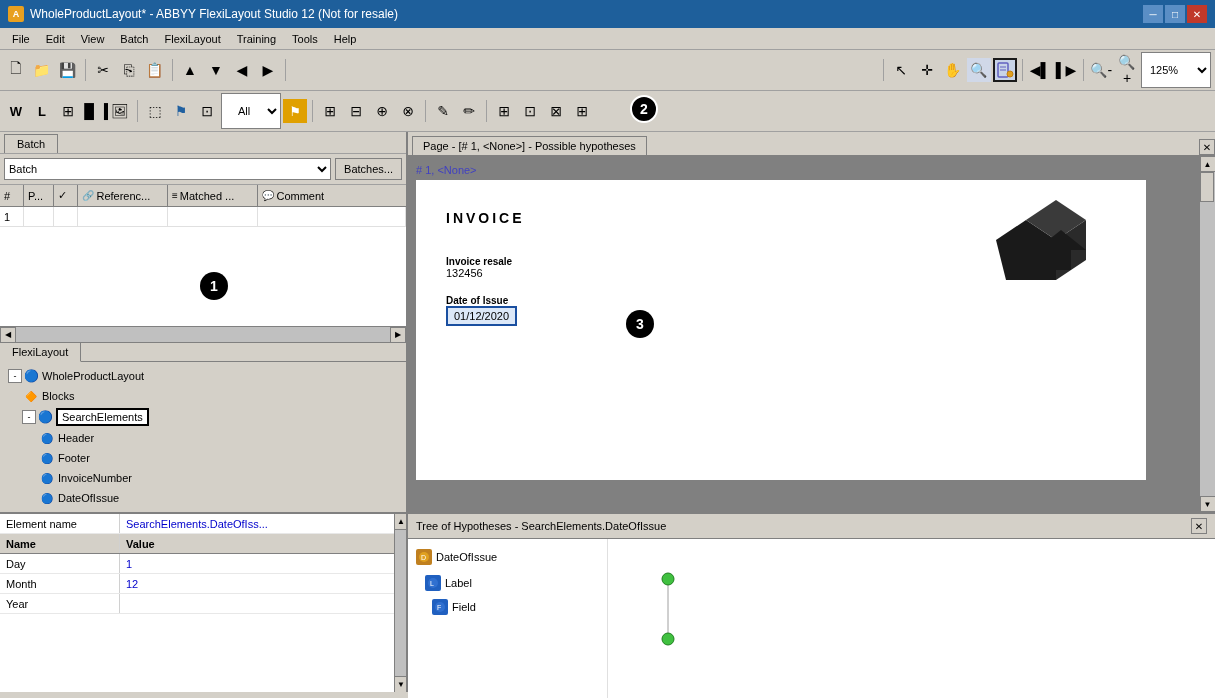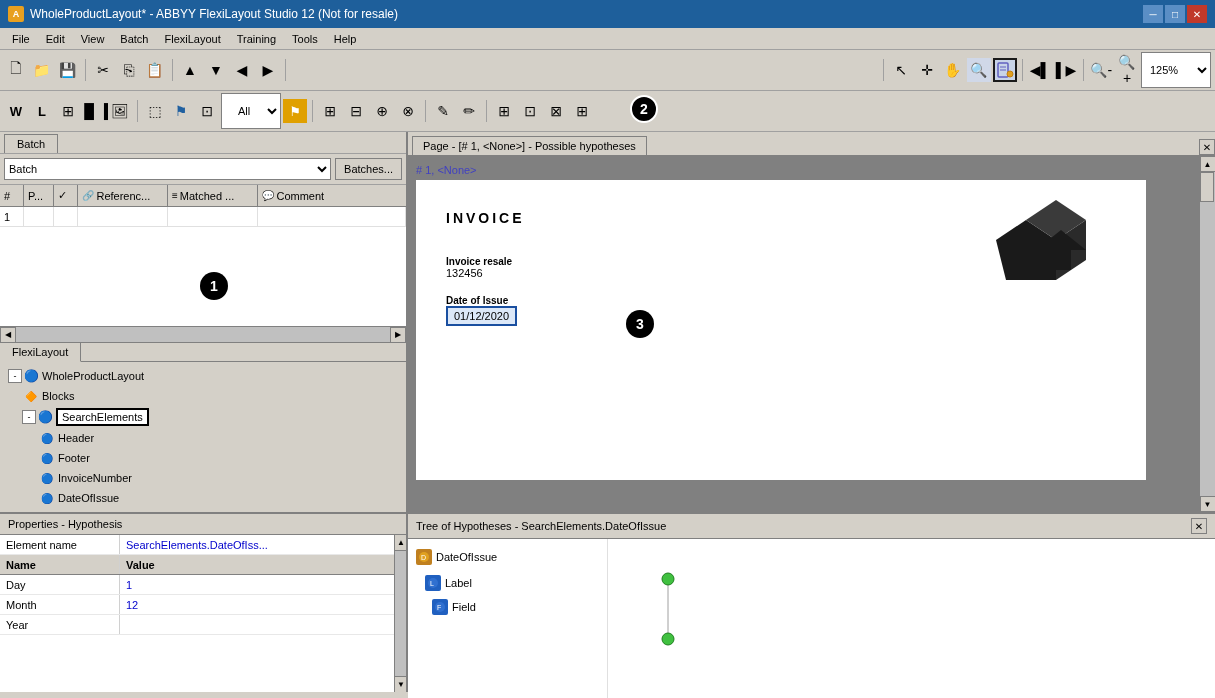--- a/index.html
+++ b/index.html
@@ -371,21 +371,20 @@
   </div>
 </div>
 
 <div style="position:fixed; top:95px; left:630px; z-index:100;">
   <div style="width:28px; height:28px; border-radius:50%; background:black; color:white; display:flex; align-items:center; justify-content:center; font-size:14px; font-weight:bold; border:2px solid white;">2</div>
 </div>
 
 <div class="bottom-panel">
 
   <div class="props-panel">
-    <div class="props-header">Properties - Hypothesis</div>
     <div class="props-scroll-area">
       <div class="props-table" style="flex:1;">
         <div class="props-row">
           <div class="props-cell name black">Element name</div>
           <div class="props-cell value">SearchElements.DateOfIss...</div>
         </div>
         <div class="props-row header">
           <div class="props-cell name black">Name</div>
           <div class="props-cell value black">Value</div>
         </div>

